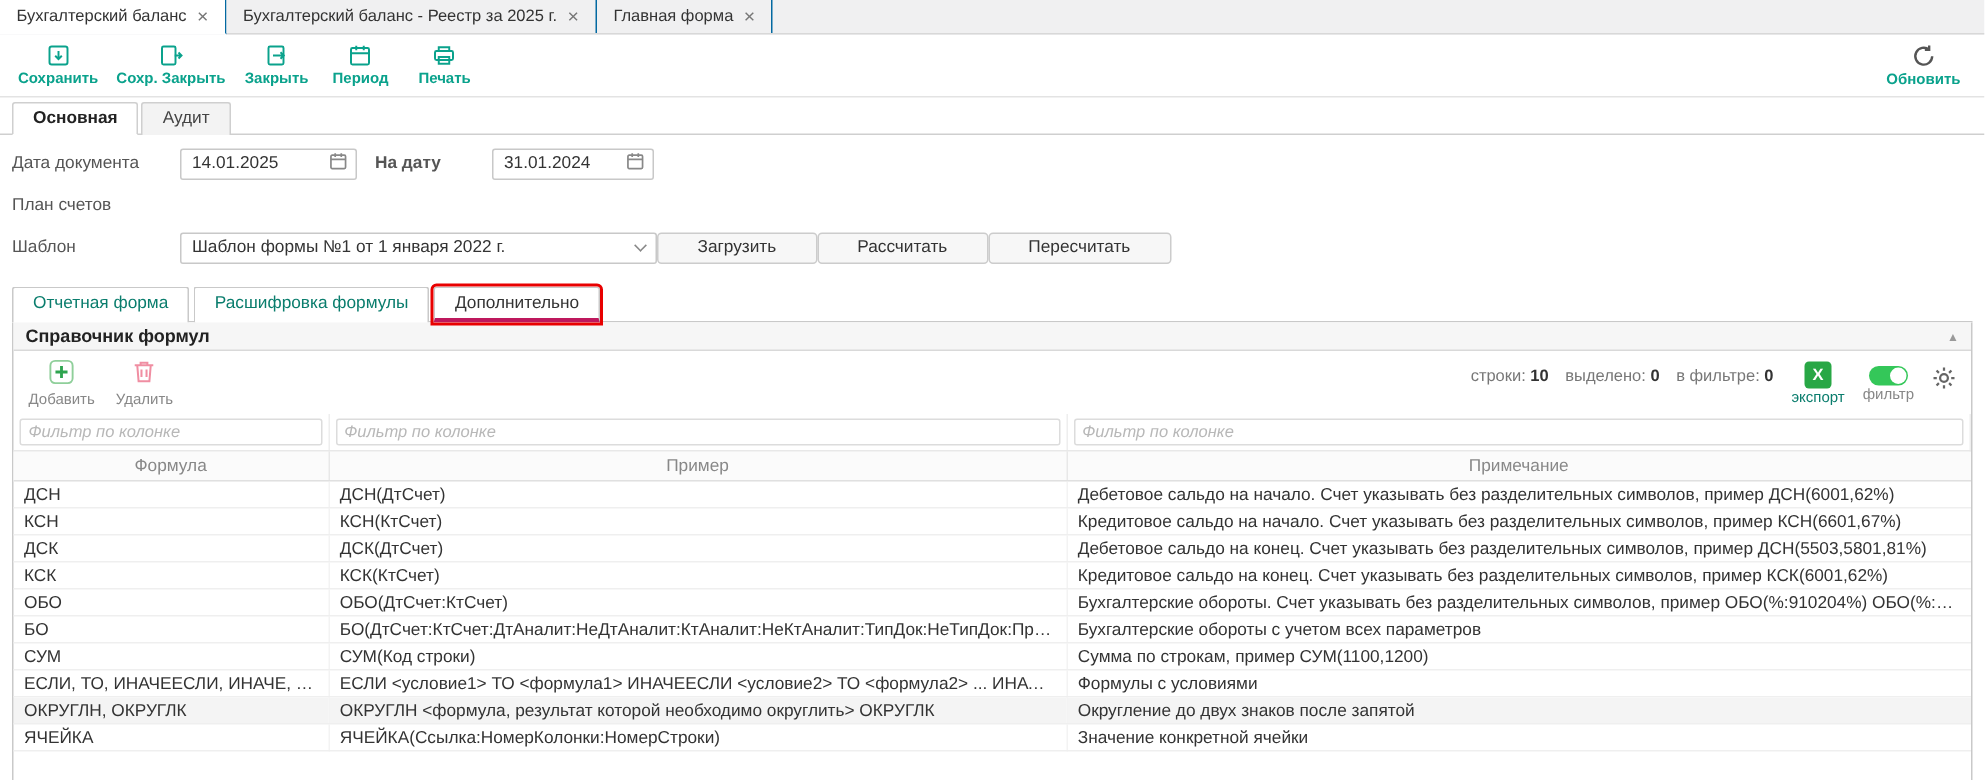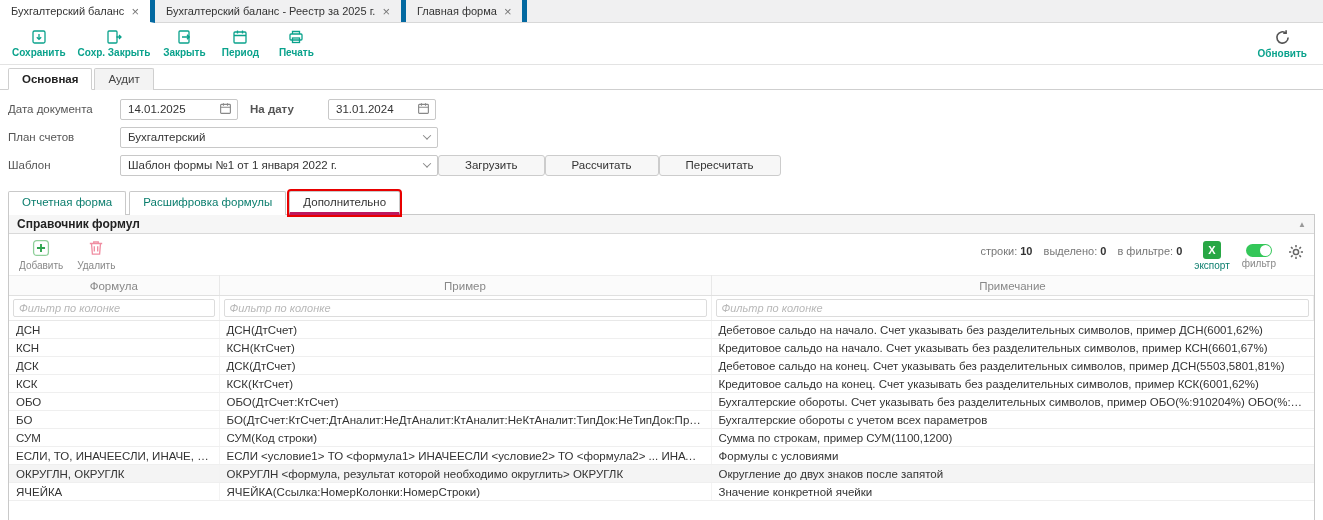--- a/index.html
+++ b/index.html
@@ -5,21 +5,21 @@
   * { box-sizing: border-box; }
   html,body { margin:0; padding:0; }
   body {
     width:1323px; height:520px; overflow:hidden;
     background:#fff; font-family:"Liberation Sans", sans-serif; color:#333;
   }
 
   
   .wtabbar { display:flex; height:23px; background:#f0f0f1; border-bottom:1px solid #d8d8d8; }
   .wtab { display:flex; align-items:center; gap:7px; padding:0 11px; font-size:11px; color:#333;
-          border-right:5px solid #0369a1; cursor:pointer; background:#f0f0f1; }
+          border-right:1px solid #0369a1; cursor:pointer; background:#f0f0f1; }
   .wtab.active { background:#fff; border-bottom:1px solid #fff; margin-bottom:-1px; }
   .icon-x { color:#777; font-size:11px; line-height:1; }
   .icon-x::before { content:"×"; font-size:13px; }
 
   
   .toolbar { display:flex; justify-content:space-between; align-items:flex-start;
              padding:4px 10px 2px 6px; border-bottom:1px solid #e3e3e3; height:42px; }
   .tb-left { display:flex; }
   .tbtn { display:flex; flex-direction:column; align-items:center; gap:2px;
           min-width:56px; padding:2px 6px; color:#0aa28c; font-size:10px; cursor:pointer;font-weight:bold; }
@@ -209,24 +209,20 @@
         <span><svg width="13" height="13" viewBox="0 0 16 16">
               <g fill="none" stroke="#888" stroke-width="1.4">
                 <rect x="2" y="3" width="12" height="11" rx="1"></rect>
                 <path d="M2 6.5h12M5.5 1.5v3M10.5 1.5v3"></path>
               </g>
             </svg></span>
       </div>
     </div>
     <div class="frow">
       <span class="flabel">План счетов</span>
-      <div class="ctrl sel sel-wide">
-        <span>Бухгалтерский</span>
-        <span class="chev"></span>
-      </div>
     </div>
     <div class="frow">
       <span class="flabel">Шаблон</span>
       <div class="ctrl sel sel-wide">
         <span>Шаблон формы №1 от 1 января 2022 г.</span>
         <span class="chev"></span>
       </div>
       <div class="fbtn">Загрузить</div>
       <div class="fbtn">Рассчитать</div>
       <div class="fbtn">Пересчитать</div>
@@ -293,29 +289,29 @@
     </div>
 
     <table>
       <colgroup>
           <col class="c1">
           <col class="c2">
           <col class="c3">
         </colgroup>
       <thead>
         <tr>
+          <td class="filter-cell"><input class="filter-input" placeholder="Фильтр по колонке" style=""></td>
+          <td class="filter-cell"><input class="filter-input" placeholder="Фильтр по колонке" style=""></td>
+          <td class="filter-cell"><input class="filter-input" placeholder="Фильтр по колонке" style=""></td>
+        </tr>
+        <tr>
           <th>Формула</th>
           <th>Пример</th>
           <th>Примечание</th>
         </tr>
-        <tr>
-          <td class="filter-cell"><input class="filter-input" placeholder="Фильтр по колонке" style=""></td>
-          <td class="filter-cell"><input class="filter-input" placeholder="Фильтр по колонке" style=""></td>
-          <td class="filter-cell"><input class="filter-input" placeholder="Фильтр по колонке" style=""></td>
-        </tr>
       </thead>
       <tbody>
           <tr>
             <td>ДСН</td>
             <td>ДСН(ДтСчет)</td>
             <td>Дебетовое сальдо на начало. Счет указывать без разделительных символов, пример ДСН(6001,62%)</td>
           </tr>
           <tr>
             <td>КСН</td>
             <td>КСН(КтСчет)</td>

